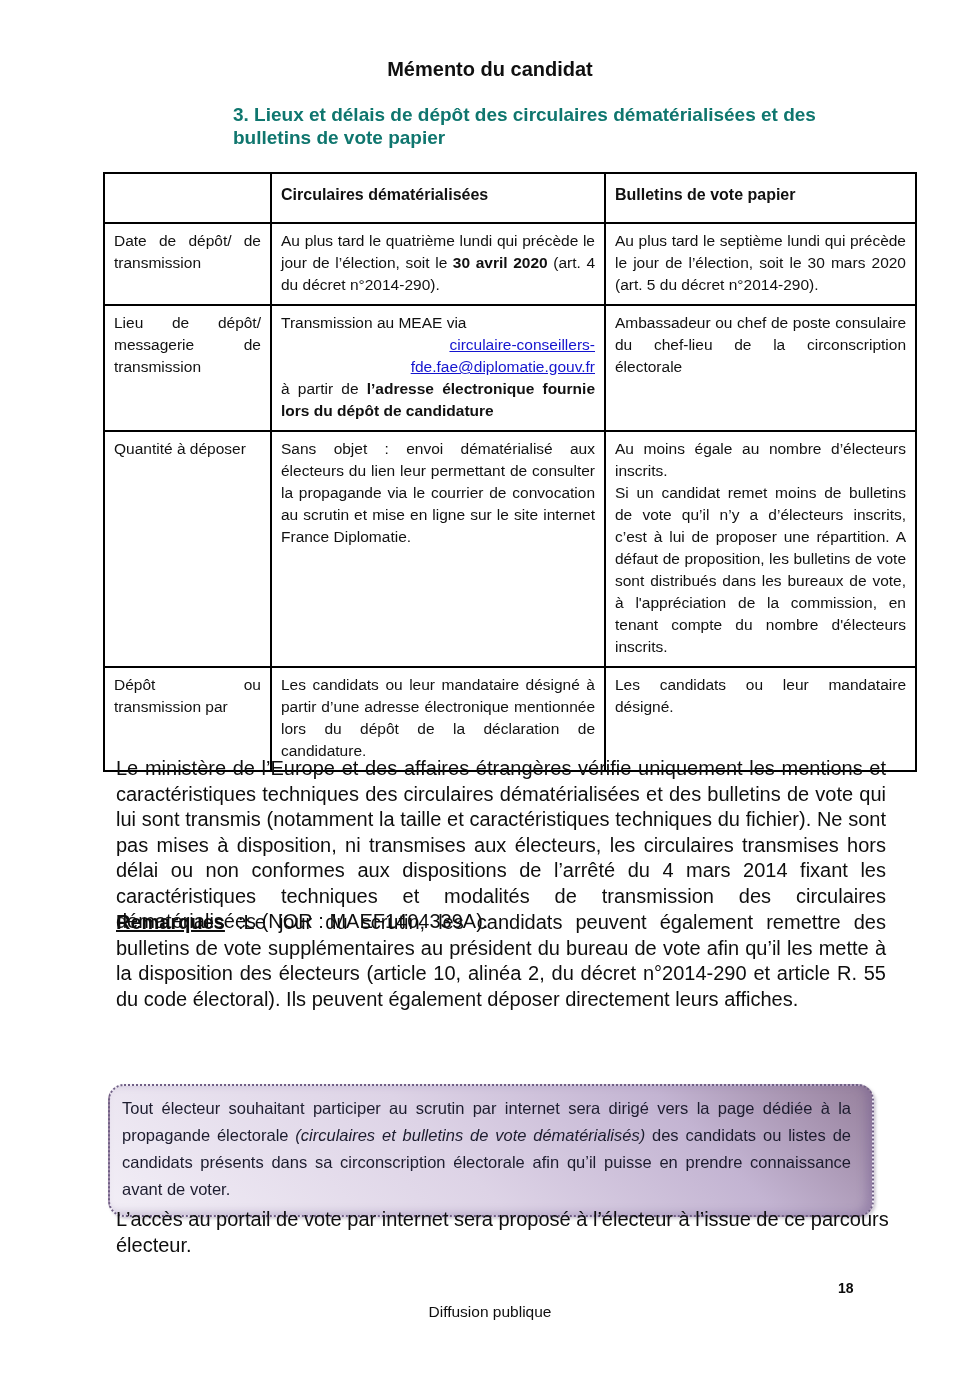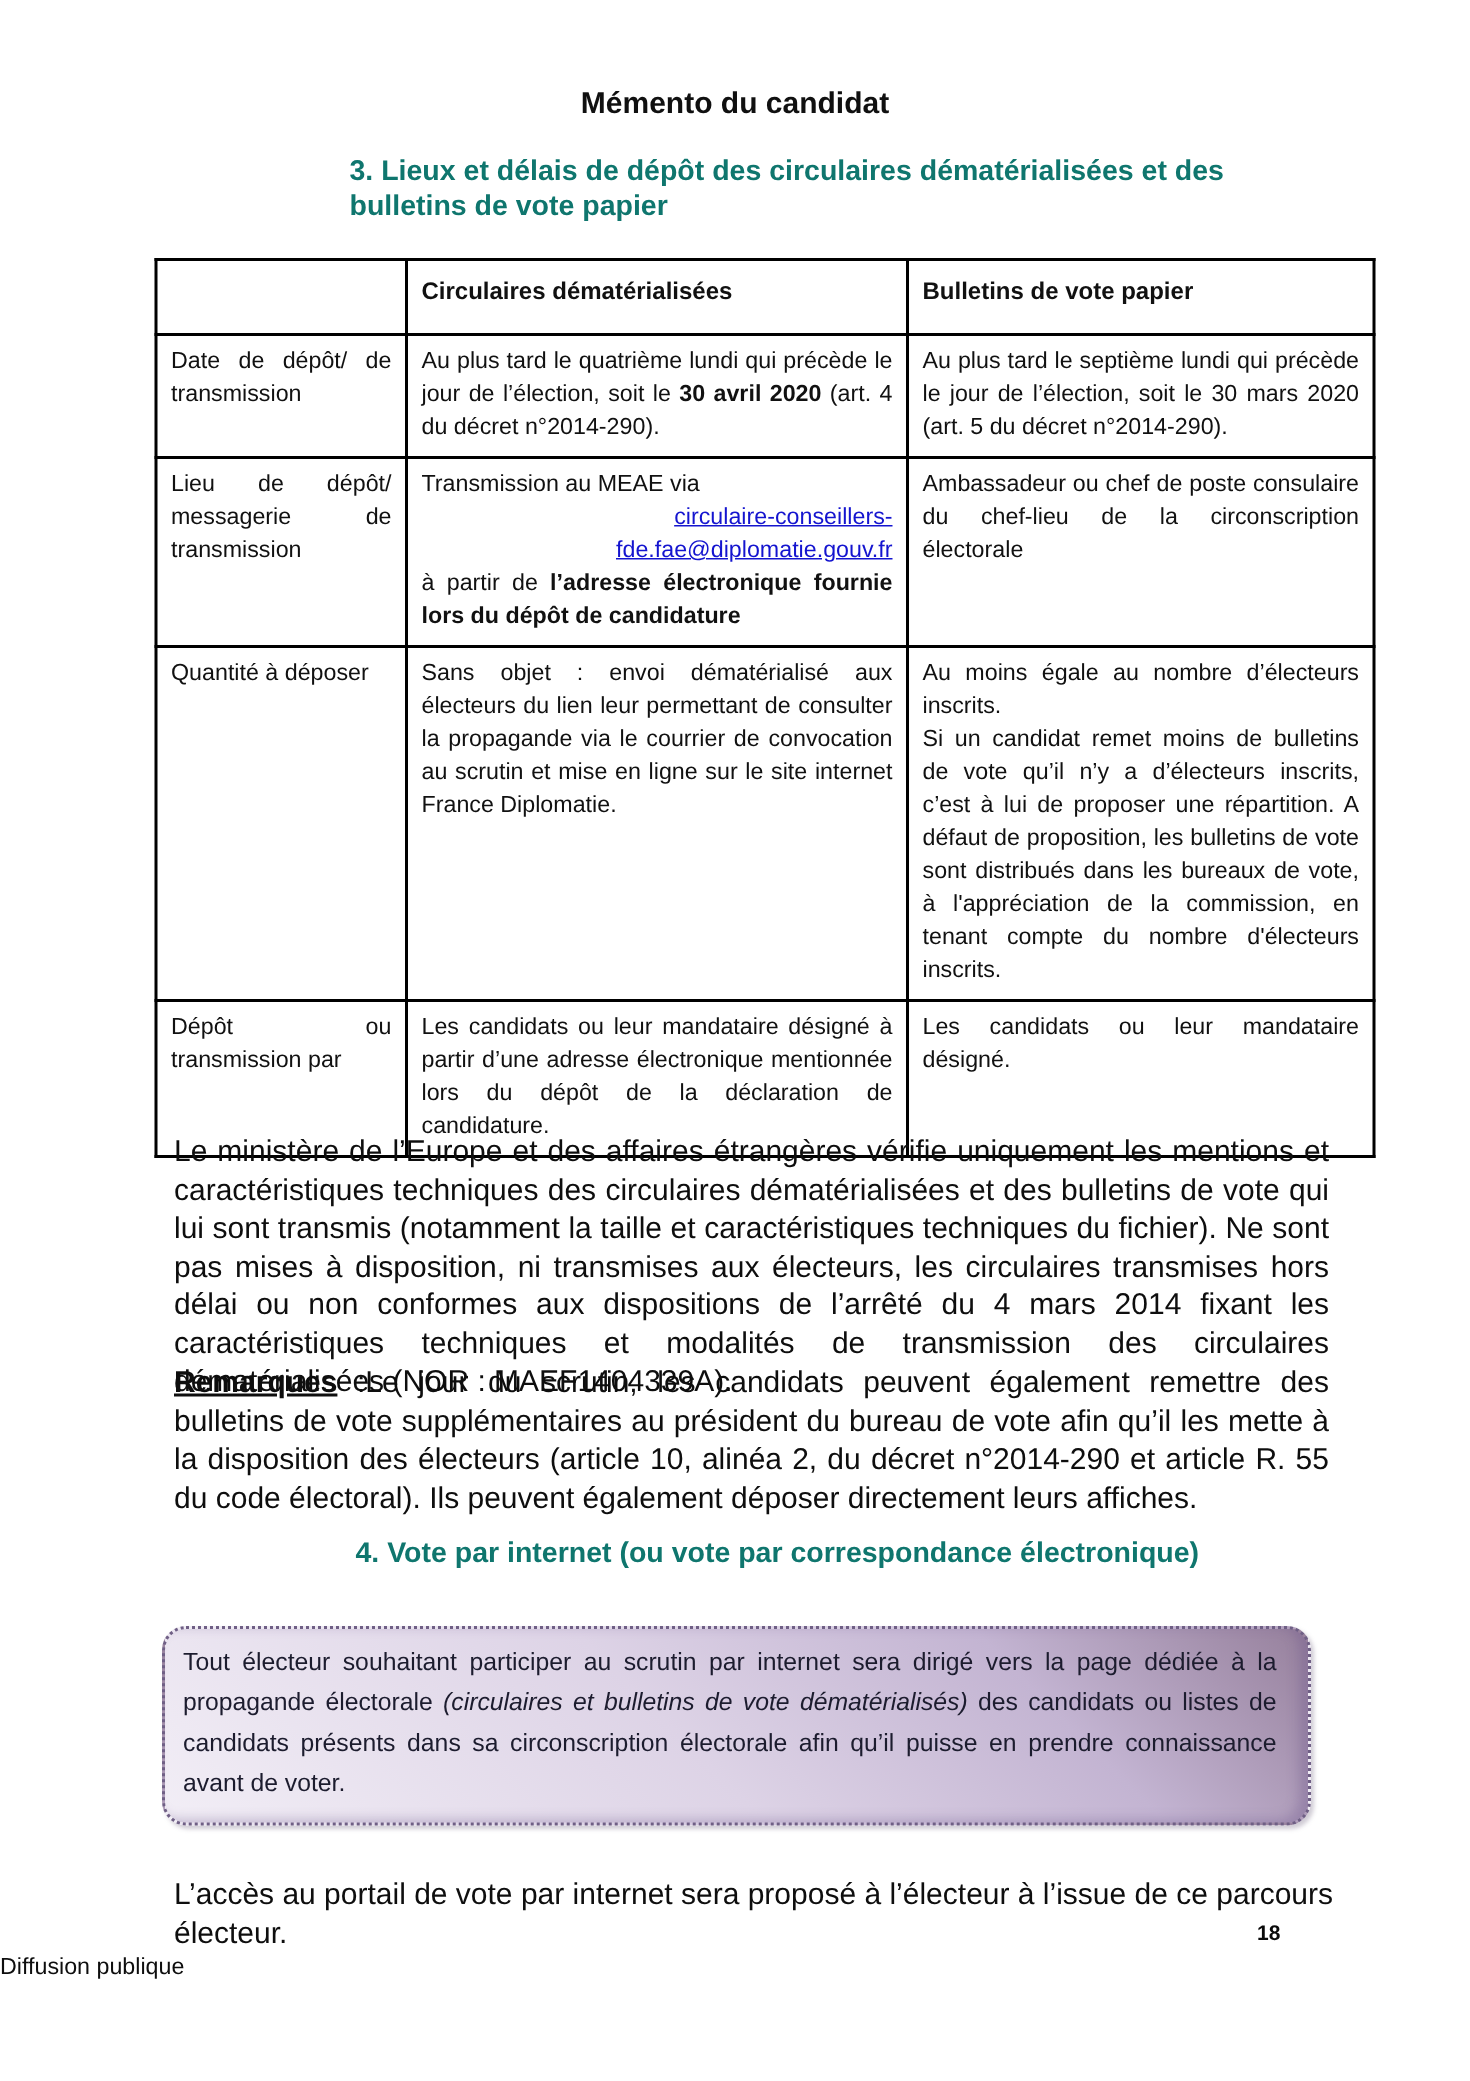--- a/index.html
+++ b/index.html
@@ -53,35 +53,35 @@
     color:#1414cf;
     text-decoration:underline;
     word-break:break-word;
     text-align:right;
   }
   .para {
     font-size:20px; line-height:25.5px; text-align:justify; color:#0e0e0e;
   }
   .p-ministry { top:756px; left:116px; width:770px; }
   .p-remarks  { top:910px; left:116px; width:770px; }
-  .p-closing  { top:1207px; left:116px; width:790px; text-align:left;margin-top:44px; }
+  .p-closing  { top:1207px; left:116px; width:790px; text-align:left; }
   .remark-label { font-weight:700; text-decoration:underline; }
 
   .callout {
     top:1084px; left:108px; width:766px; min-height:108px;
     background:linear-gradient(45deg, #f2eef6 0%, #ddd3e6 45%, #c3b4d2 75%, #96809c 100%);
     border:2px dotted #6f5f85;
     border-radius:16px;
     padding:9px 21px 12px 12px;
     box-shadow: inset -6px -2px 8px rgba(110,85,140,0.35), 2px 2px 3px rgba(120,110,135,0.35);
     font-size:16.5px; line-height:27px; text-align:justify; color:#1c1c2e;
   }
 
   .page-number { top:1280px; left:838px; font-size:14px; font-weight:700; color:#0a0a0a; }
-  .doc-footer  { top:1303px; left:0; width:100%; text-align:left; font-size:15.5px; color:#0e0e0e; }
+  .doc-footer  { top:1303px; left:0; width:100%; text-align:center; font-size:15.5px; color:#0e0e0e; }
 
   .pgap { display:block; }
 </style>
 </head>
 <body>
 
 <div class="page">
 
   <div class="abs doc-title">Mémento du candidat</div>
 
@@ -126,21 +126,20 @@
         <td>Les candidats ou leur mandataire désigné à partir d’une adresse électronique mentionnée lors du dépôt de la déclaration de candidature.</td>
         <td>Les candidats ou leur mandataire désigné.</td>
       </tr>
     </tbody>
   </table>
 
   <div class="abs para p-ministry">Le ministère de l’Europe et des affaires étrangères vérifie uniquement les mentions et caractéristiques techniques des circulaires dématérialisées et des bulletins de vote qui lui sont transmis (notamment la taille et caractéristiques techniques du fichier). Ne sont pas mises à disposition, ni transmises aux électeurs, les circulaires transmises hors délai ou non conformes aux dispositions de l’arrêté du 4 mars 2014 fixant les caractéristiques techniques et modalités de transmission des circulaires dématérialisées (NOR : MAEF1404339A).</div>
 
   <div class="abs para p-remarks"><span class="remark-label">Remarques</span><span> :</span><span>Le jour du scrutin, les candidats peuvent également remettre des bulletins de vote supplémentaires au président du bureau de vote afin qu’il les mette à la disposition des électeurs (article 10, alinéa 2, du décret n°2014-290 et article R. 55 du code électoral). Ils peuvent également déposer directement leurs affiches.</span></div>
 
-  <div class="abs sec-title sec4-title">4. Vote par internet (ou vote par correspondance électronique)</div>
 
   <div class="abs callout"><span>Tout électeur souhaitant participer au scrutin par internet sera dirigé vers la page dédiée à la propagande électorale </span><i>(circulaires et bulletins de vote dématérialisés)</i><span> des candidats ou listes de candidats présents dans sa circonscription électorale afin qu’il puisse en prendre connaissance avant de voter.</span></div>
 
   <div class="abs para p-closing">L’accès au portail de vote par internet sera proposé à l’électeur à l’issue de ce parcours électeur.</div>
 
   <div class="abs page-number">18</div>
   <div class="abs doc-footer">Diffusion publique</div>
 
 </div>
 

